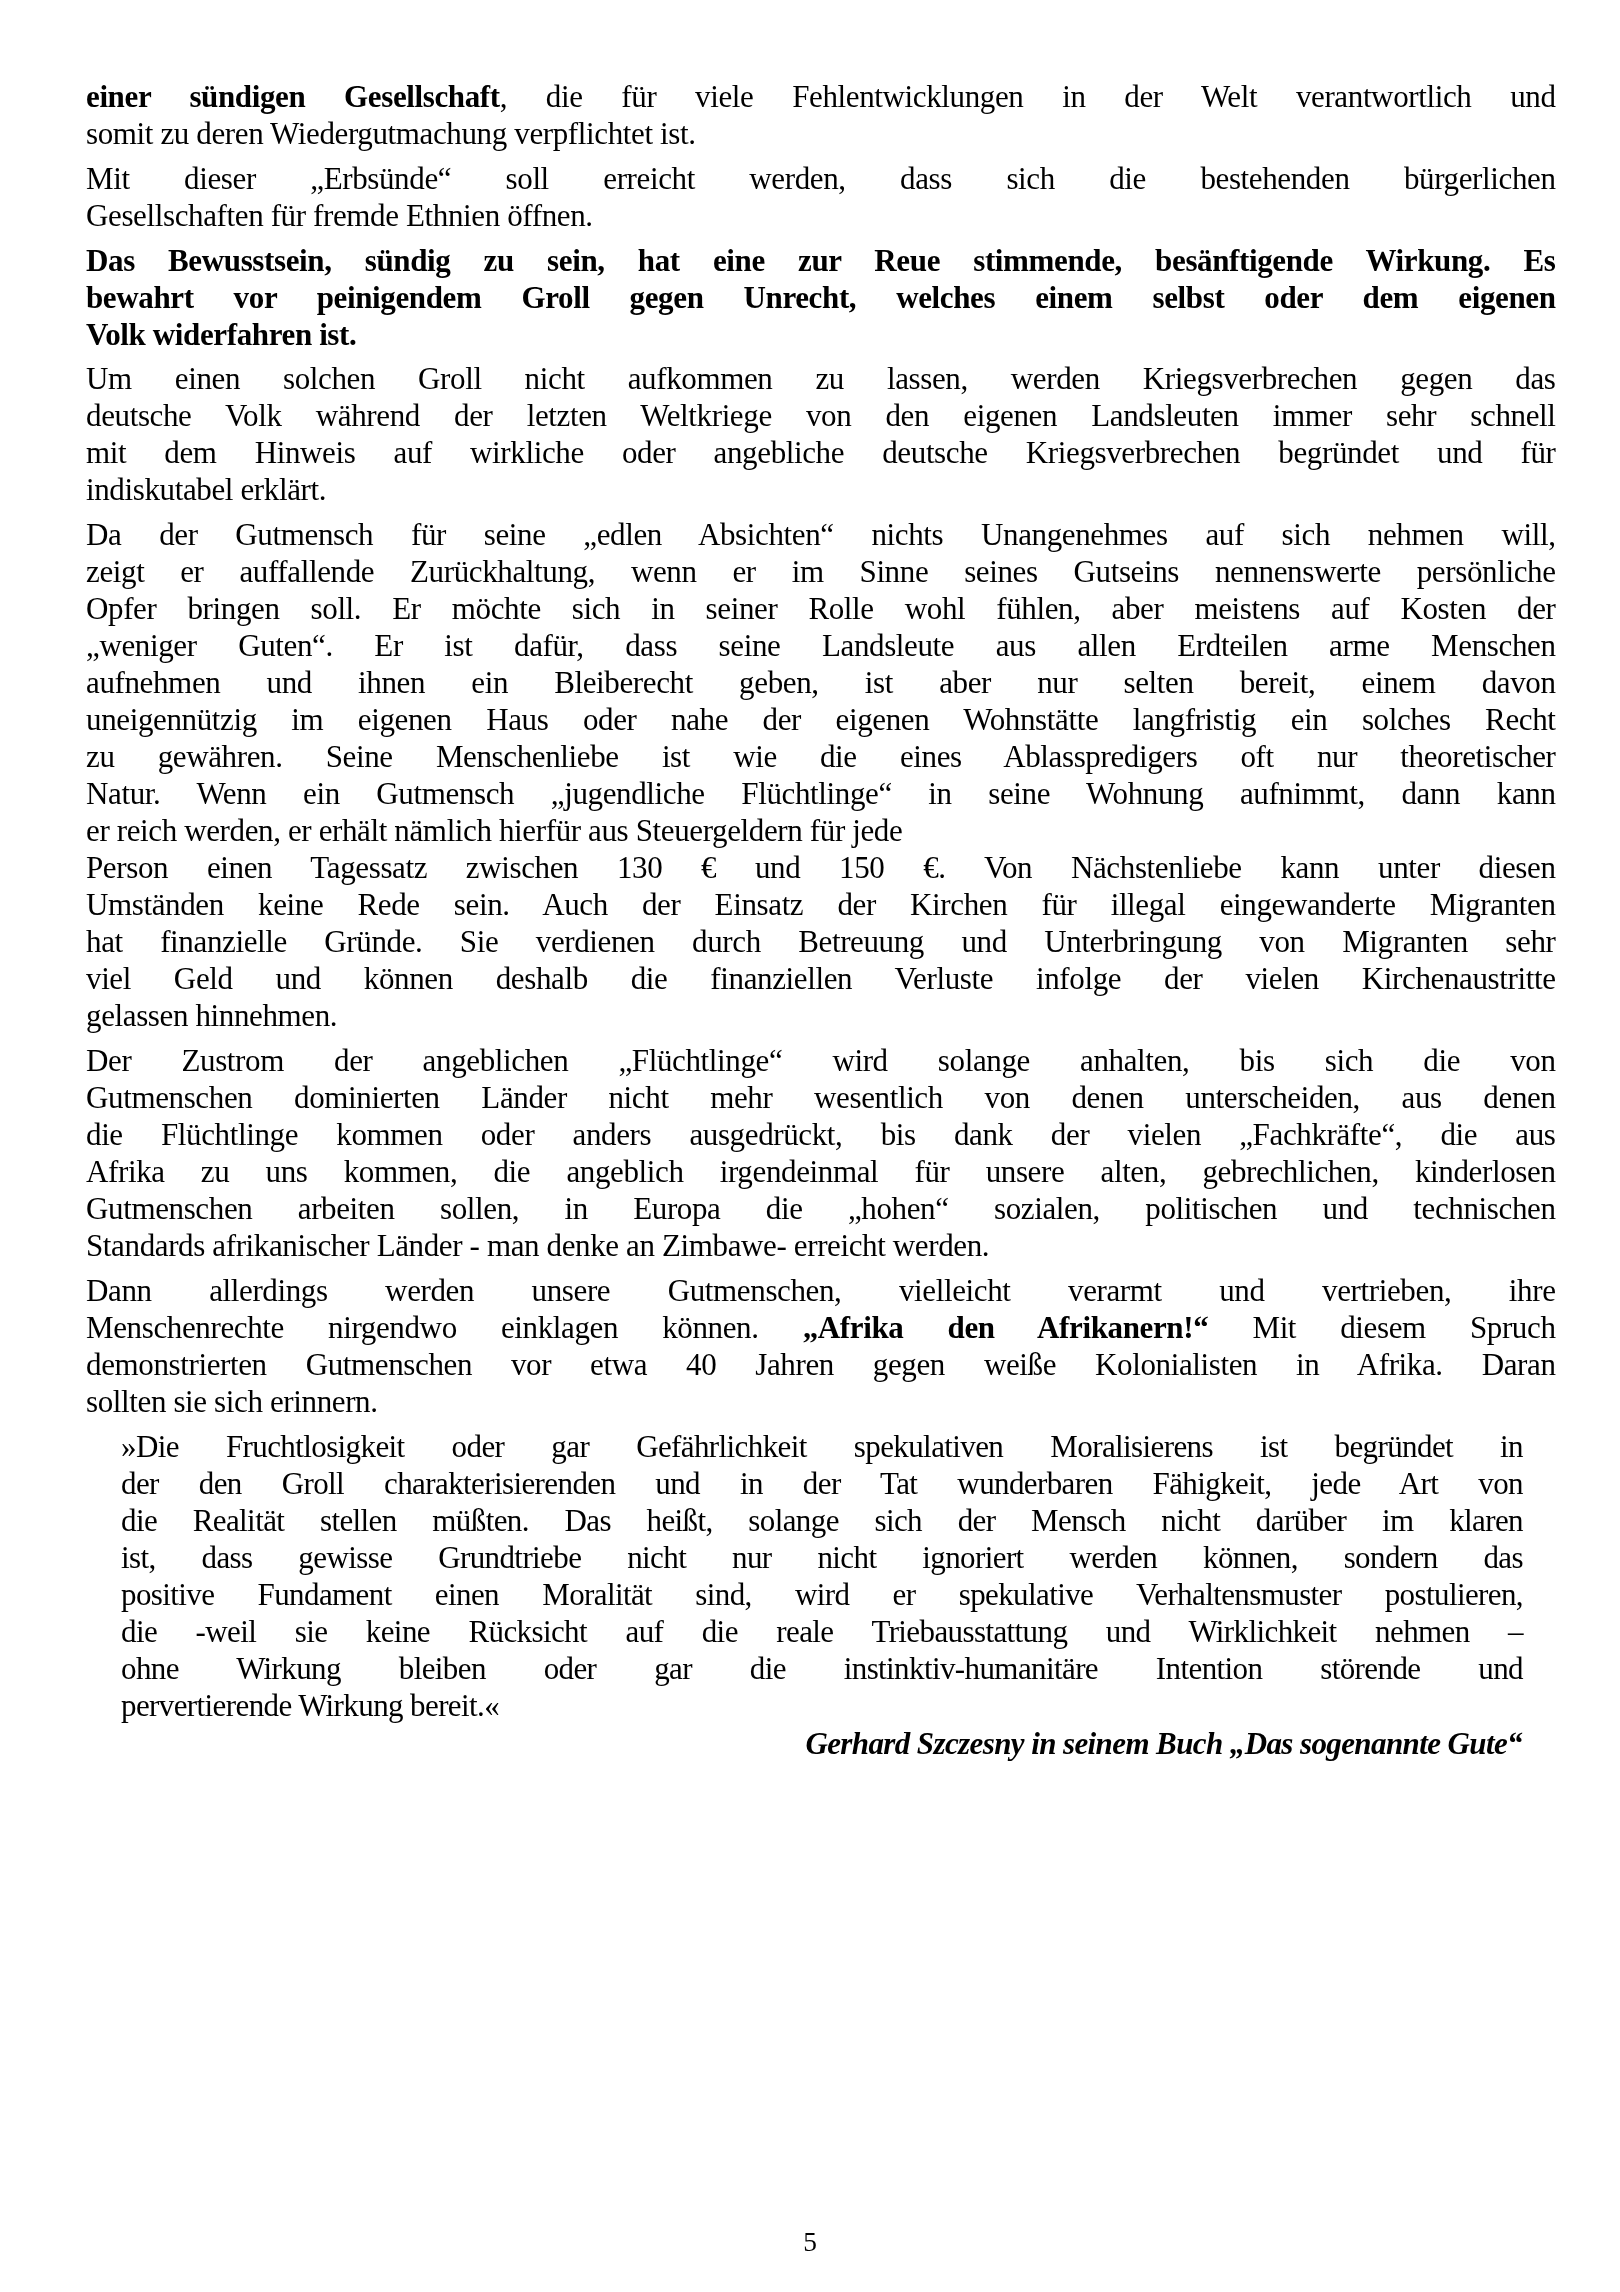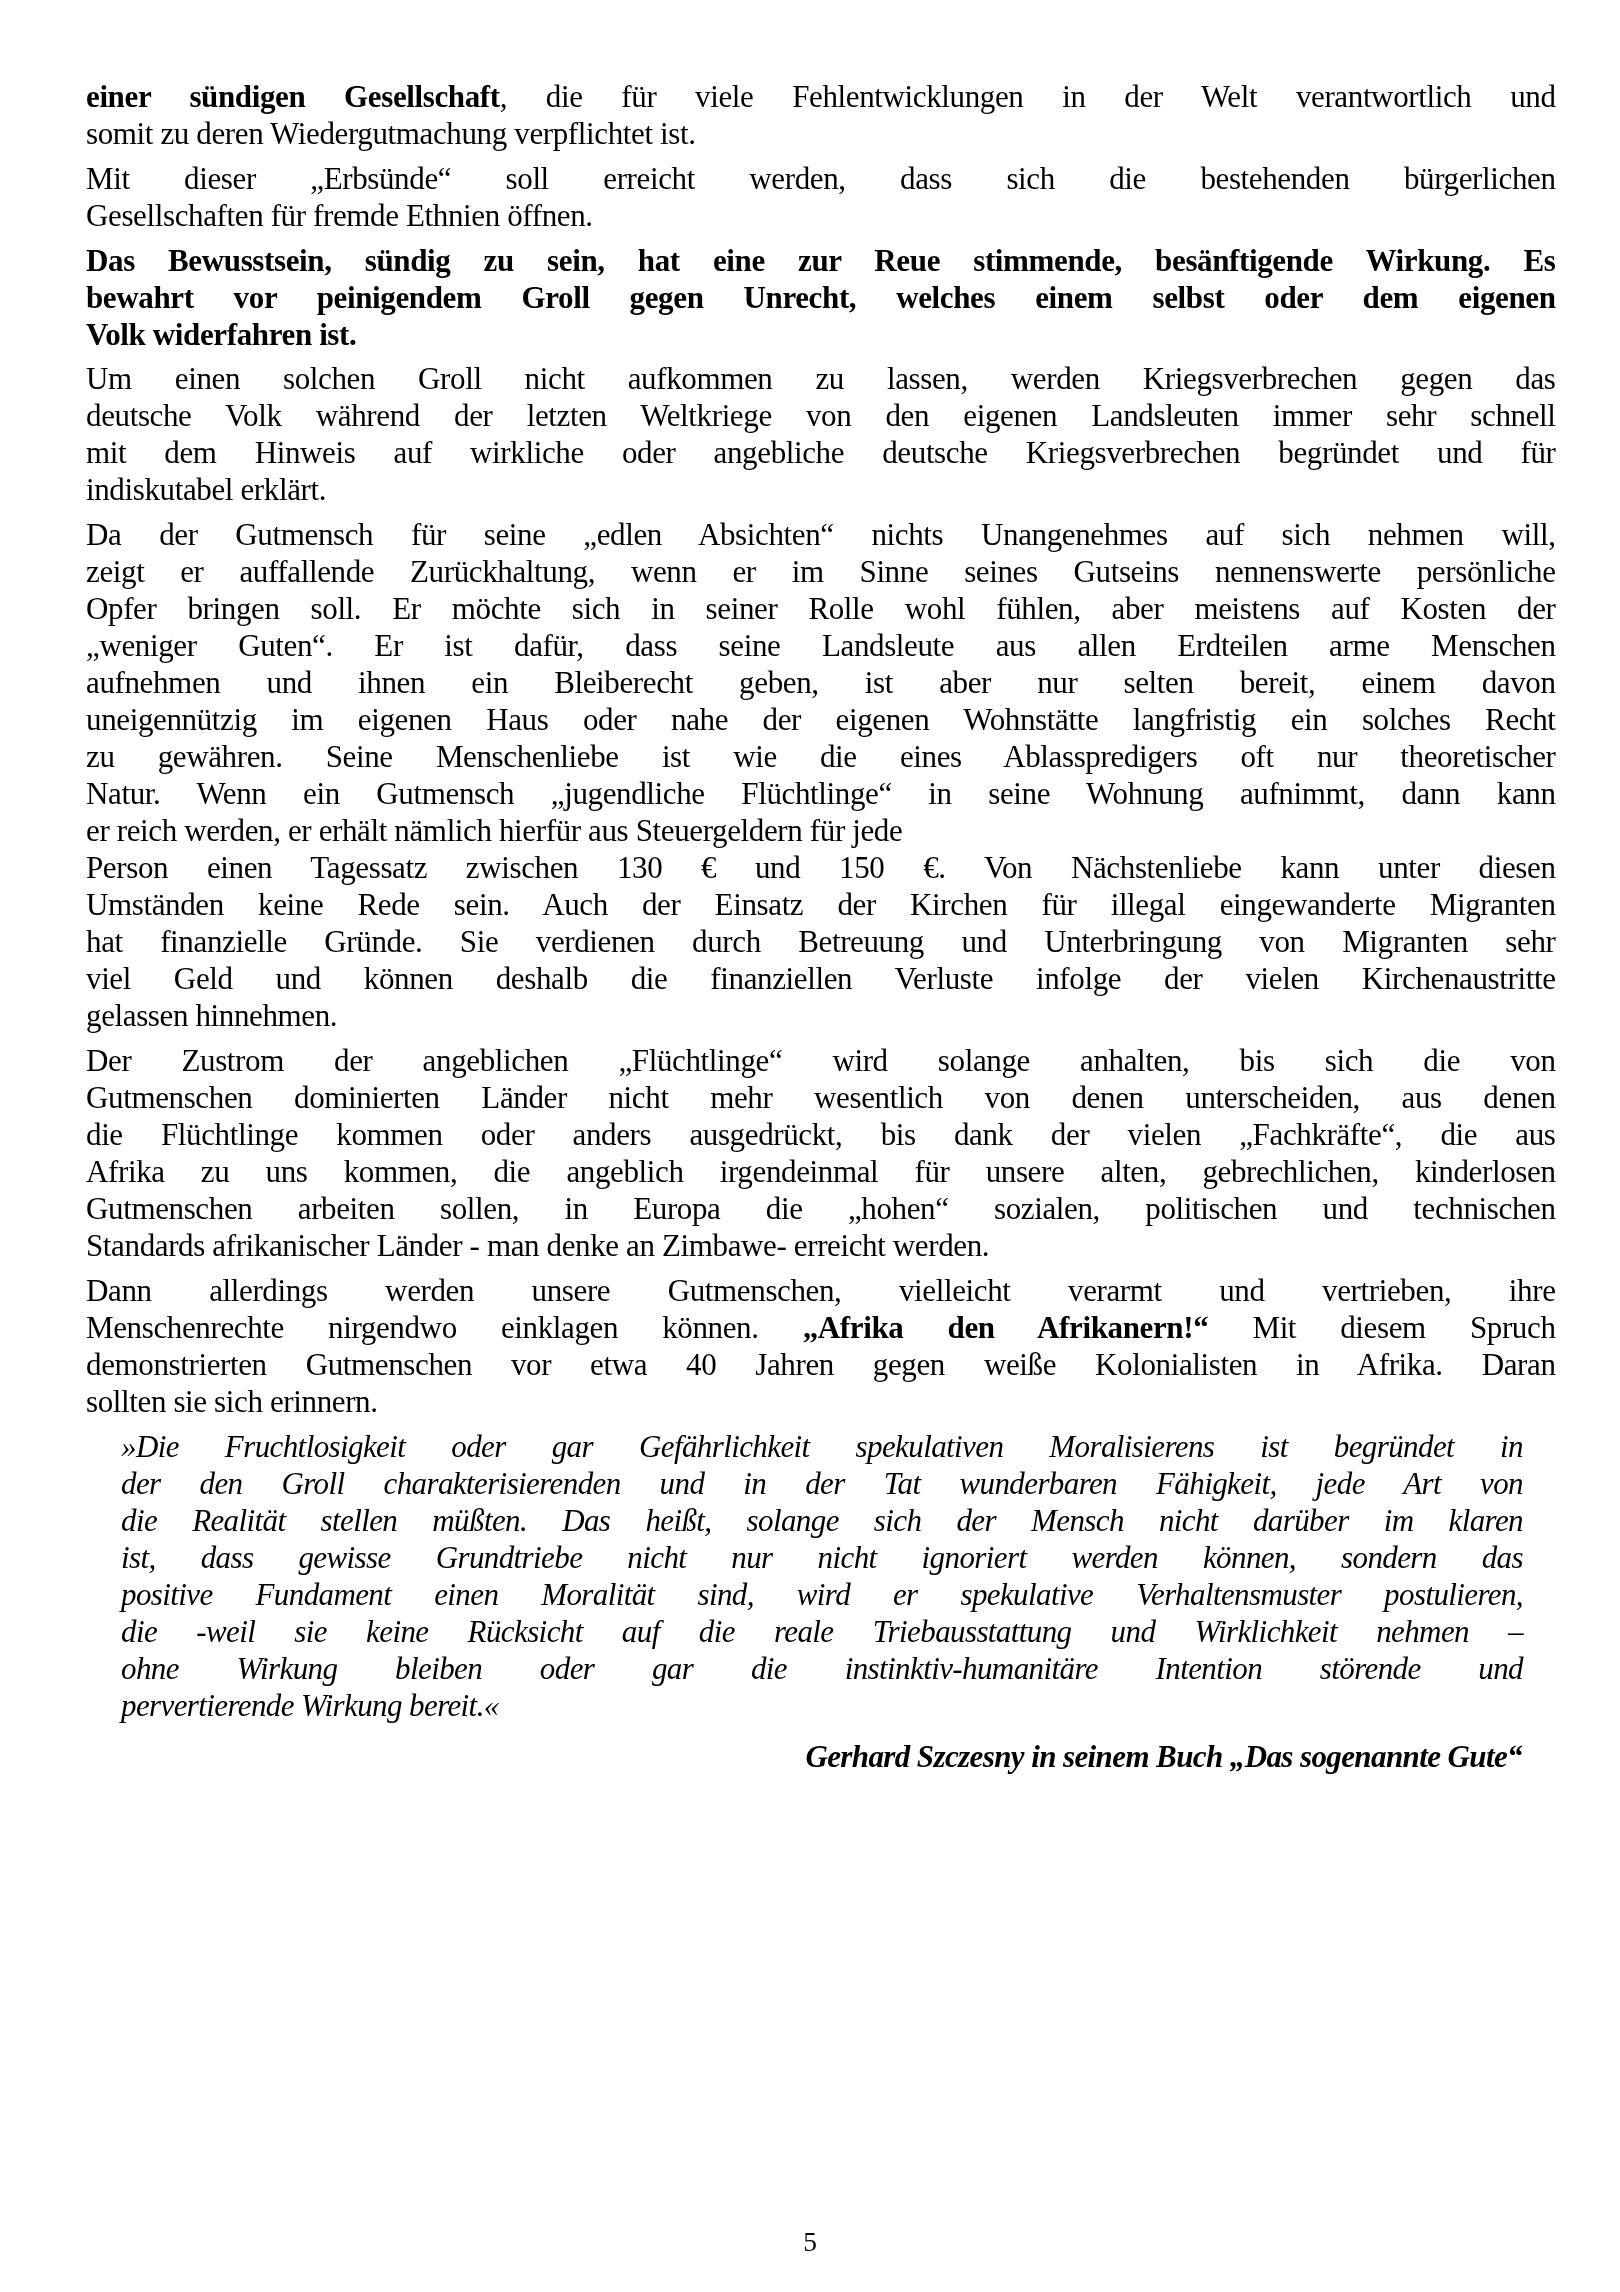--- a/index.html
+++ b/index.html
@@ -37,33 +37,32 @@
     display: block;
     text-align: justify;
     text-align-last: justify;
   }
   .lines span.line.last {
     text-align-last: left;
   }
   .quote {
     margin: 5.9px 0 0 35px;
     width: 1402px;
-    font-style: italic;
     font-size: 31px;
     line-height: 37px;
     letter-spacing: -0.6px;
   }
   .quote span.line {
     display: block;
     text-align: justify;
     text-align-last: justify;
   }
   .quote span.line.last { text-align-last: left; }
   .attribution {
-    margin-top: 14px;
+    margin-top: 1px;
     width: 1436px;
     text-align: right;
     font-weight: bold;
     font-style: italic;
     font-size: 31px;
     line-height: 37px;
     letter-spacing: -0.6px;
   }
   .page-number {
     position: absolute;

